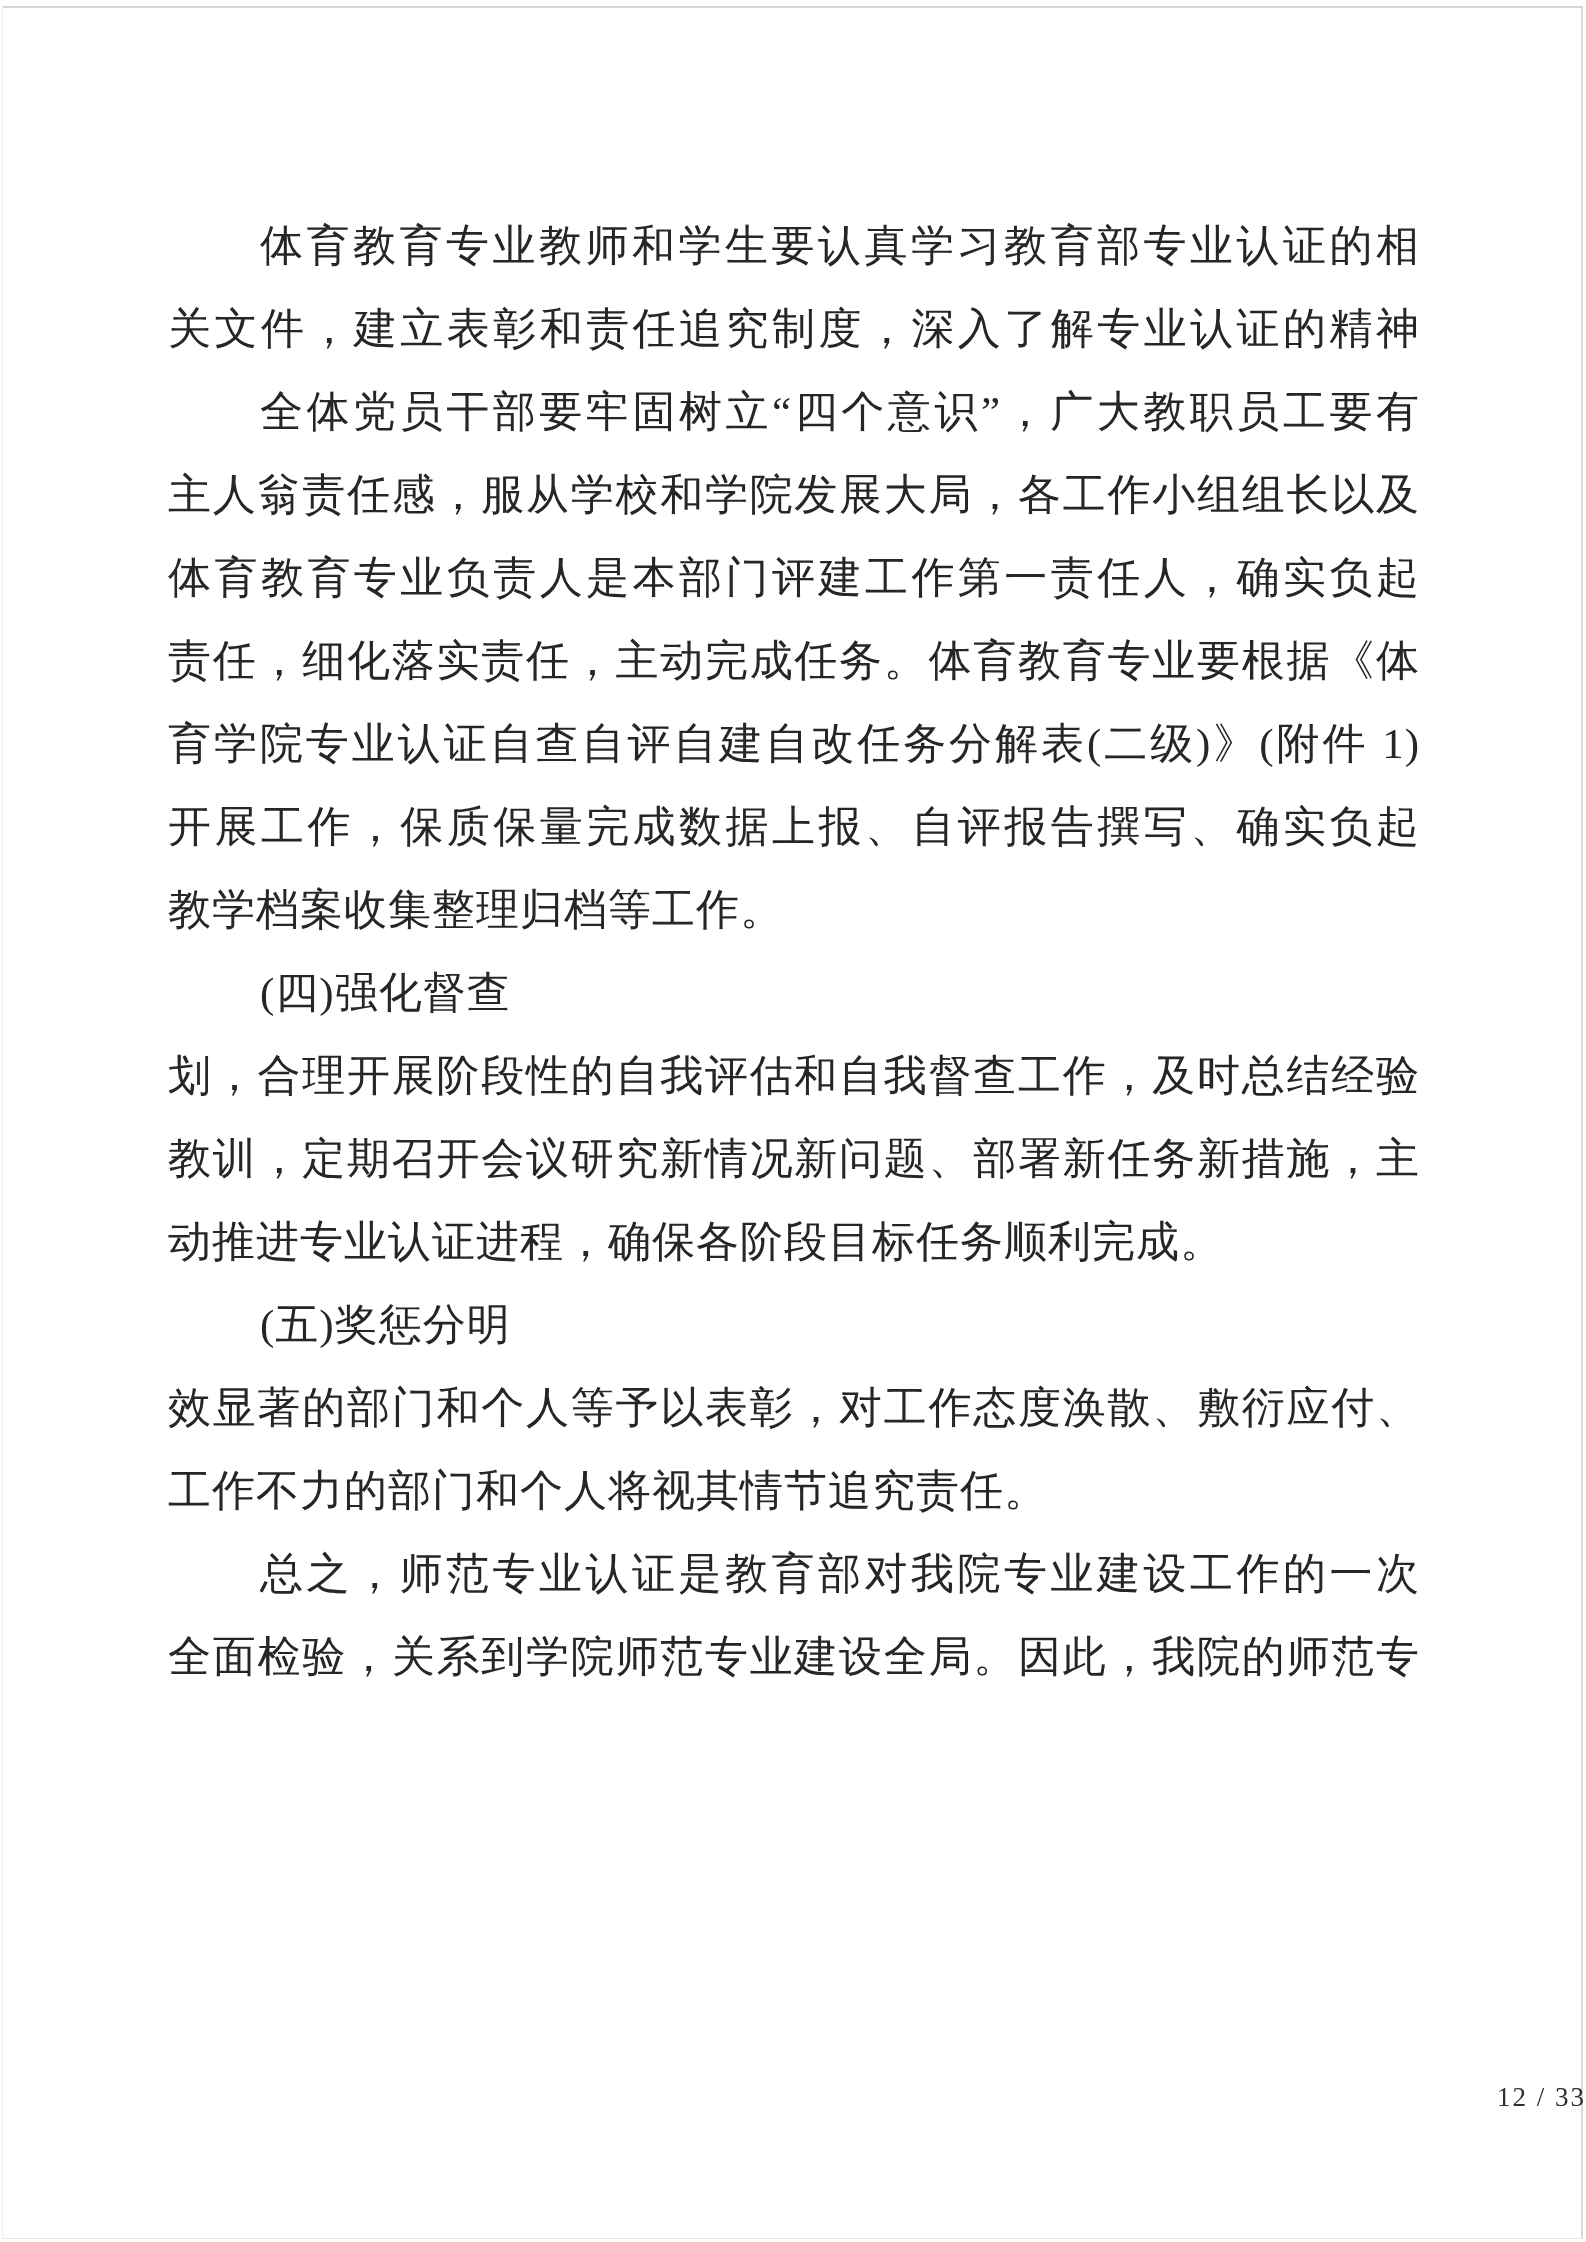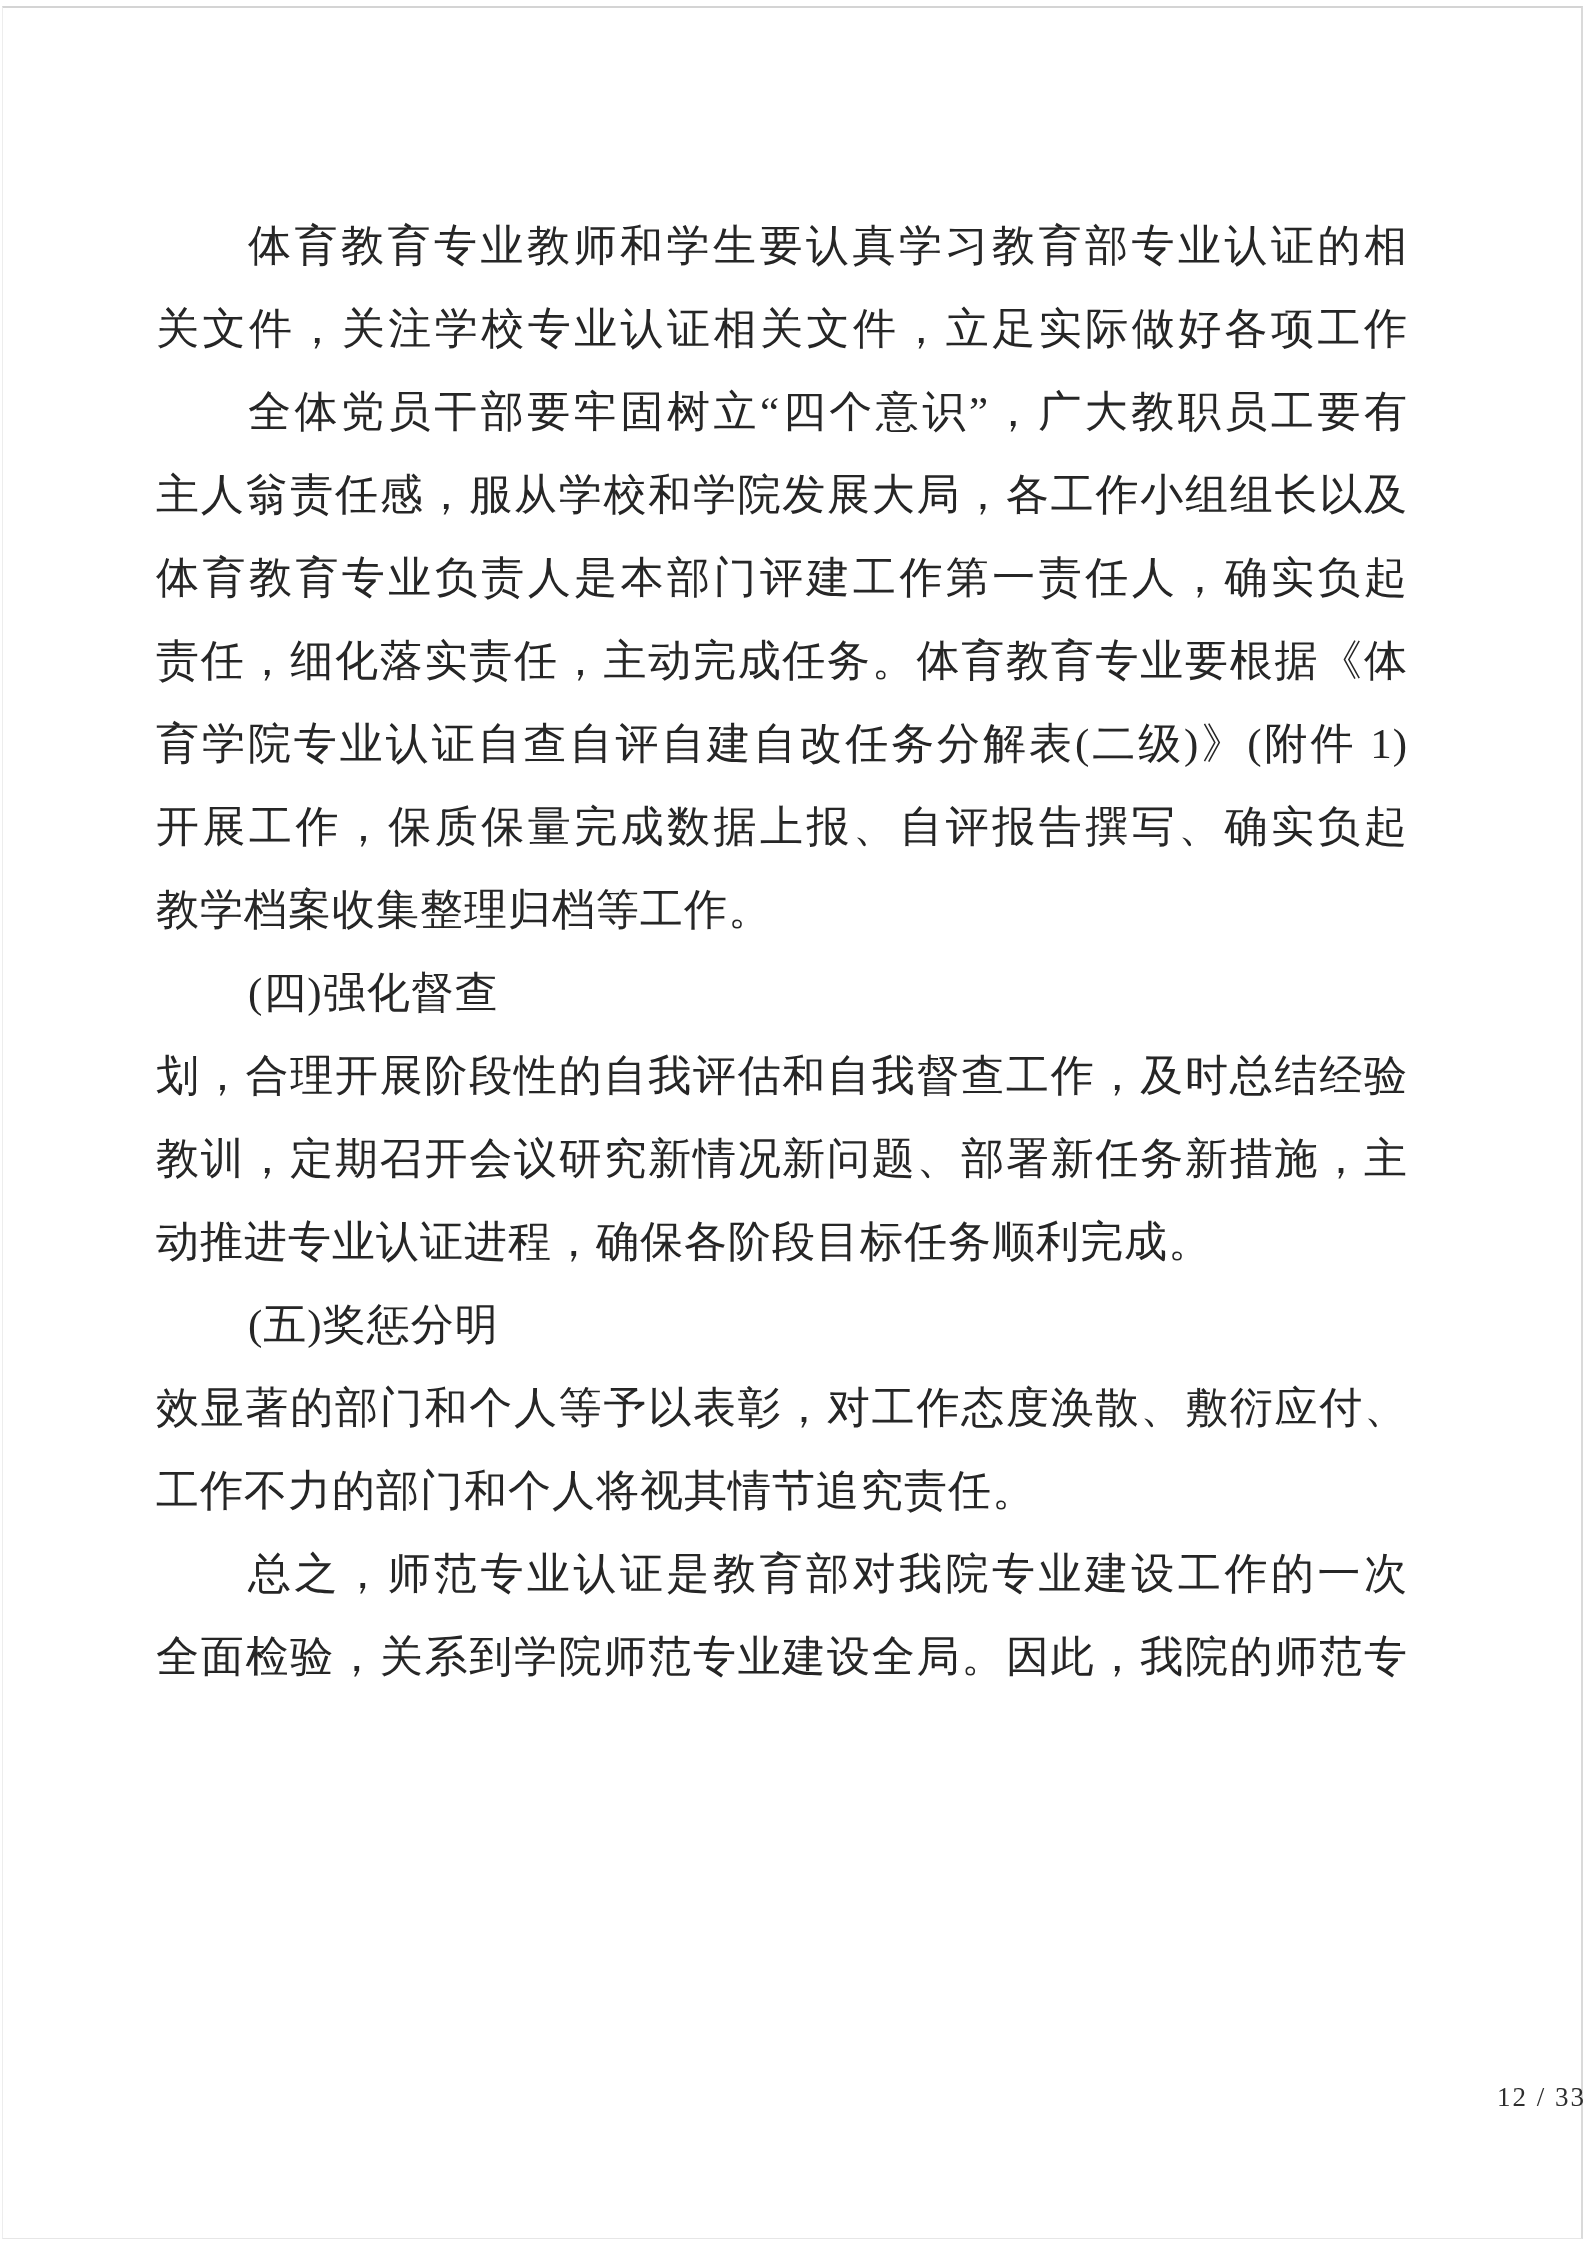--- a/index.html
+++ b/index.html
@@ -15,21 +15,21 @@
     position: absolute;
     top: 6px; left: 2px; right: 3px; bottom: 3px;
     border-top: 2px solid #d4d4d4;
     border-right: 2px solid #dadada;
     border-bottom: 1px solid #e6e6e6;
     border-left: 1px solid #ededed;
     pointer-events: none;
   }
   .doc {
     position: absolute;
-    left: 156px;
+    left: 168px;
     top: 204px;
     width: 1252px;
     color: #262626;
   }
   .line {
     height: 83px;
     line-height: 83px;
     font-size: 43px;
     letter-spacing: 1px;
     white-space: nowrap;
@@ -53,21 +53,21 @@
     font-family: "Liberation Serif", "DejaVu Serif", serif;
   }
 </style>
 </head>
 <body>
 
 <div class="scan-frame"></div>
 
 <div class="doc">
   <div class="line j ind">体育教育专业教师和学生要认真学习教育部专业认证的相</div>
-  <div class="line j">关文件，关注学校专业认证相关文件，立足实际做好各项工作</div>
+  <div class="line j">关文件，建立表彰和责任追究制度，深入了解专业认证的精神</div>
   <div class="line j ind">全体党员干部要牢固树立“四个意识”，广大教职员工要有</div>
   <div class="line j">主人翁责任感，服从学校和学院发展大局，各工作小组组长以及</div>
   <div class="line j">体育教育专业负责人是本部门评建工作第一责任人，确实负起</div>
   <div class="line j">责任，细化落实责任，主动完成任务。体育教育专业要根据《体</div>
   <div class="line j">育学院专业认证自查自评自建自改任务分解表(二级)》(附件 1)</div>
   <div class="line j">开展工作，保质保量完成数据上报、自评报告撰写、确实负起</div>
   <div class="line">教学档案收集整理归档等工作。</div>
   <div class="line ind">(四)强化督查</div>
   <div class="line j">划，合理开展阶段性的自我评估和自我督查工作，及时总结经验</div>
   <div class="line j">教训，定期召开会议研究新情况新问题、部署新任务新措施，主</div>

